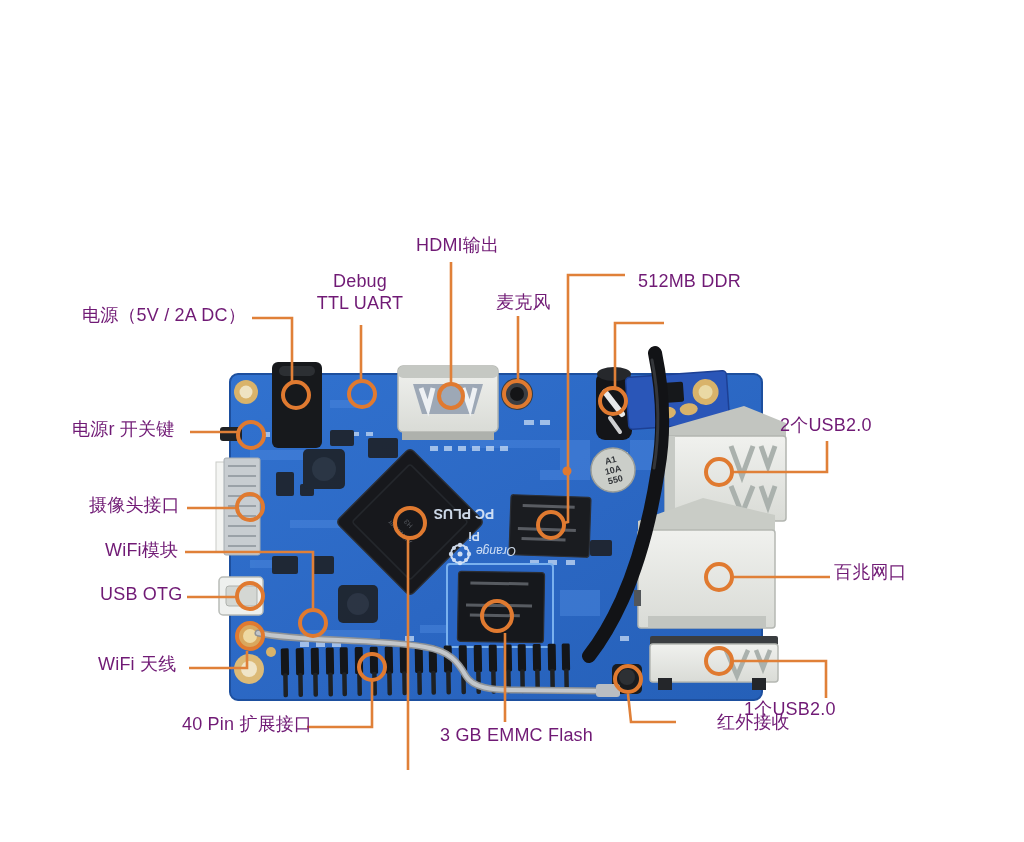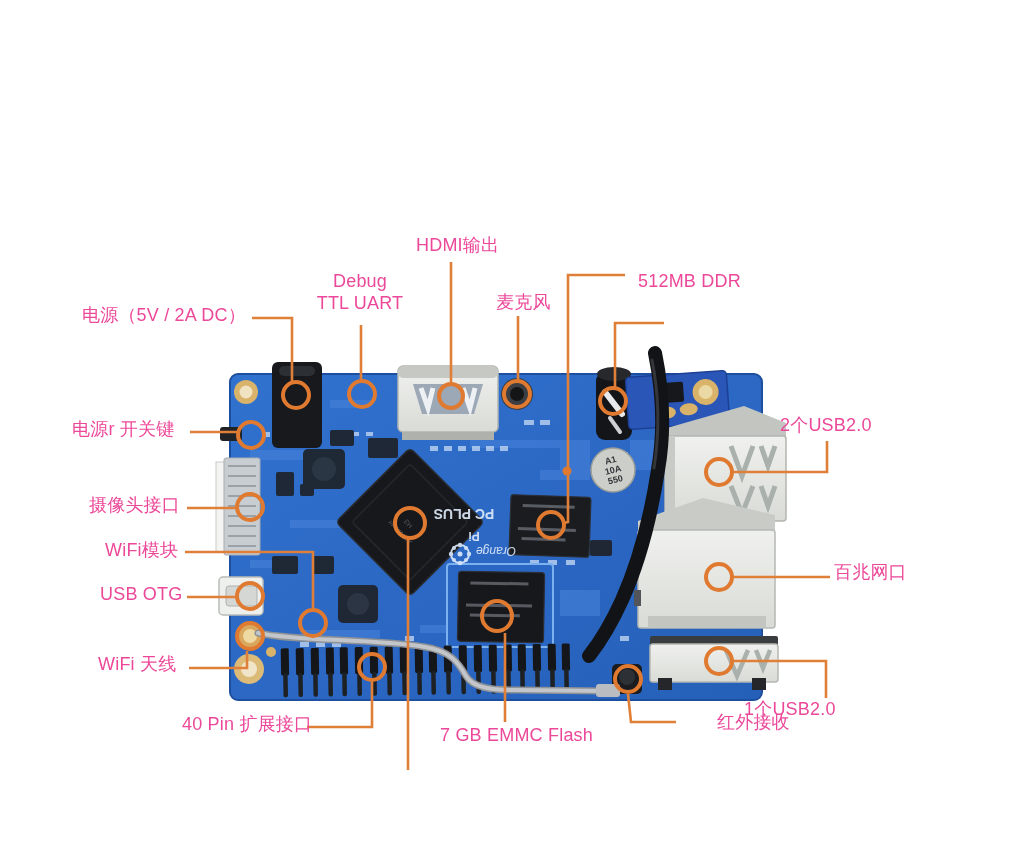--- a/index.html
+++ b/index.html
@@ -2,21 +2,21 @@
 <html><head>
 <meta charset="utf-8">
 <style>
   html,body{margin:0;padding:0;background:#fff;}
   .canvas{
     position:relative;width:1024px;height:842px;background:#ffffff;overflow:hidden;
     font-family:"Liberation Sans","DejaVu Sans",sans-serif;
   }
   .scene{position:absolute;inset:0;z-index:1;}
   .lbl{
-    position:absolute;z-index:2;color:#ec4899;font-size:18px;line-height:1.2;
+    position:absolute;z-index:2;color:#701a75;font-size:18px;line-height:1.2;
     white-space:nowrap;letter-spacing:.2px;
   }
   .lbl.center{text-align:center;white-space:normal;}
   .lbl .sup{font-size:11px;vertical-align:super;line-height:0;}
   .lbl.sm{font-size:17px;}
 </style>
 </head>
 <body>
 
 <div class="canvas">
@@ -336,21 +336,21 @@
 
   <div class="lbl" style="left:82px;top:305px;">电源（5V / 2A DC）</div>
   <div class="lbl" style="left:72px;top:419px;">电源r 开关键</div>
   <div class="lbl" style="left:89px;top:495px;">摄像头接口</div>
   <div class="lbl" style="left:105px;top:540px;">WiFi模块</div>
   <div class="lbl" style="left:100px;top:584px;">USB OTG</div>
   <div class="lbl" style="left:98px;top:654px;">WiFi 天线</div>
   <div class="lbl" style="left:182px;top:714px;">40 Pin 扩展接口</div>
 
 
-  <div class="lbl" style="left:440px;top:725px;">7 GB EMMC Flash</div>
+  <div class="lbl" style="left:440px;top:725px;">3 GB EMMC Flash</div>
   <div class="lbl" style="left:717px;top:712px;">红外接收</div>
   <div class="lbl" style="left:744px;top:699px;">1个USB2.0</div>
   <div class="lbl" style="left:834px;top:562px;">百兆网口</div>
   <div class="lbl" style="left:780px;top:415px;">2个USB2.0</div>
   <div class="lbl" style="left:638px;top:262px;margin-top:9px;">512MB DDR</div>
   <div class="lbl" style="left:496px;top:292px;">麦克风</div>
   <div class="lbl" style="left:416px;top:235px;">HDMI输出</div>
 
   <div class="lbl center" style="left:300px;top:271px;width:120px;">
     <div>Debug</div>

